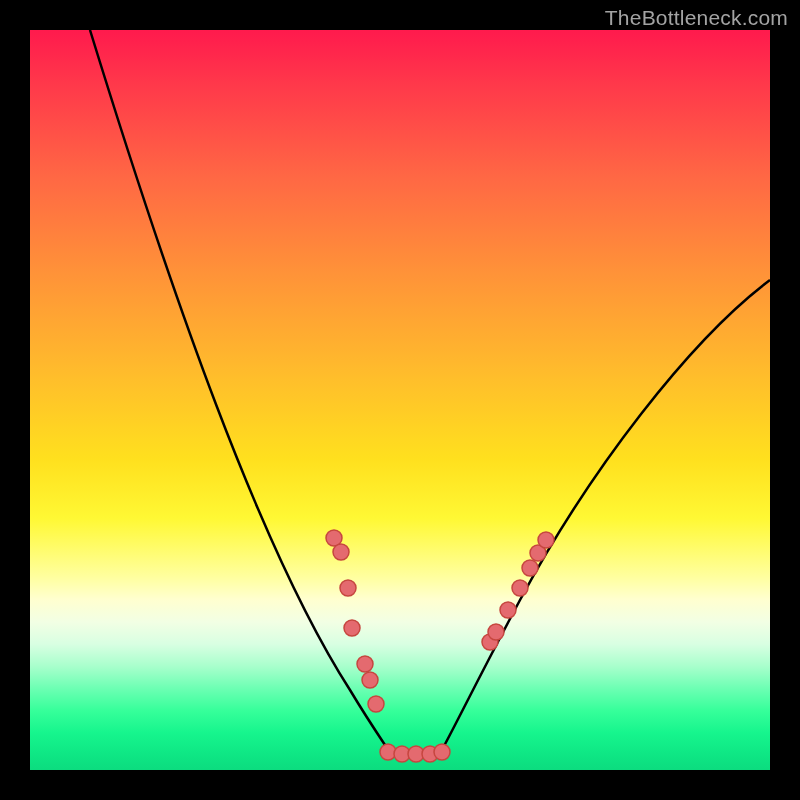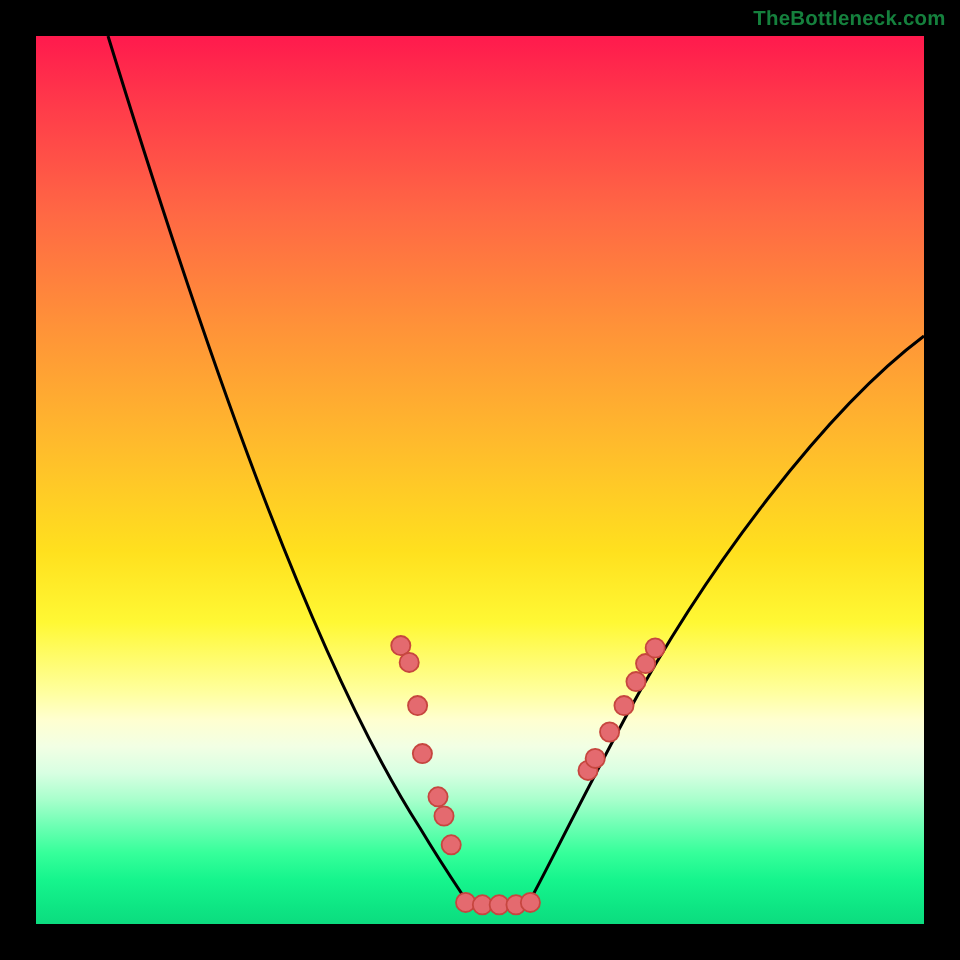--- a/index.html
+++ b/index.html
@@ -14,23 +14,23 @@
 .wrap {
   position: relative;
   width: 800px;
   height: 800px;
   background: #000;
 }
 .watermark {
   position: absolute;
   top: 6px;
   right: 12px;
-  color: #15803d;
-  font-size: 17px;
-  font-weight: 700;
+  color: #a3a3a3;
+  font-size: 21px;
+  font-weight: 400;
   letter-spacing: 0.2px;
   z-index: 10;
 }
 .plot-area {
   position: absolute;
   left: 30px;
   top: 30px;
   width: 740px;
   height: 740px;
   background: linear-gradient(

